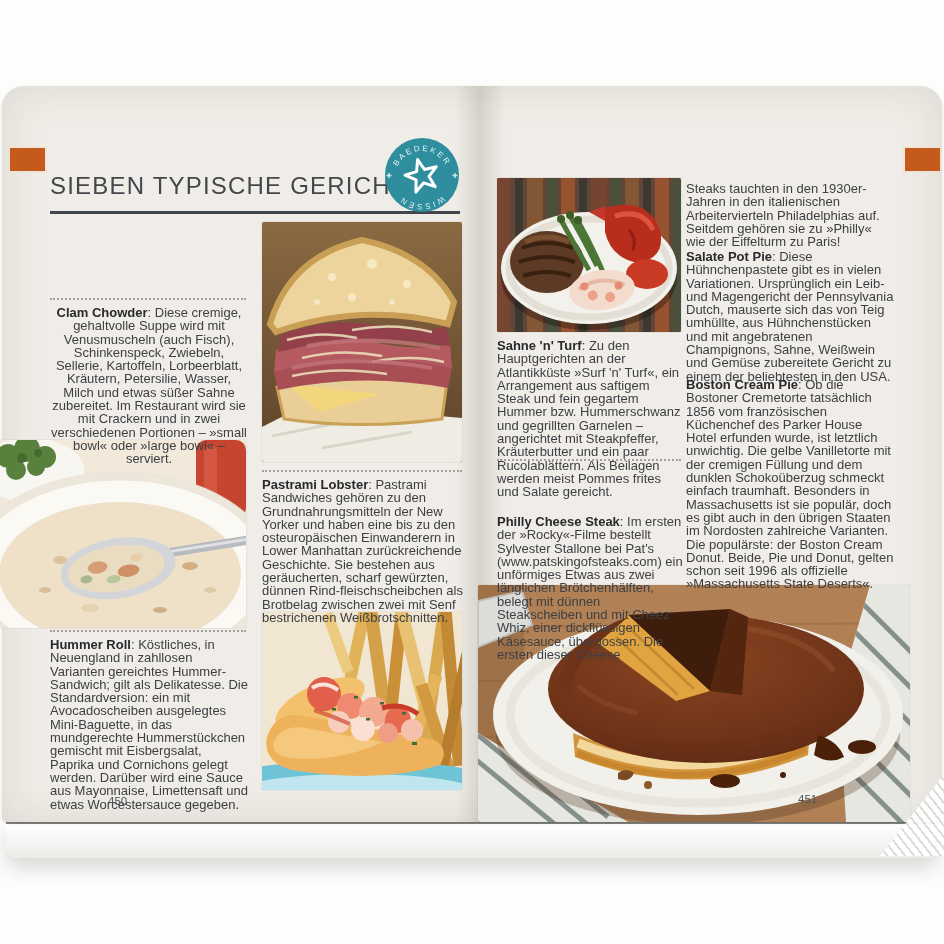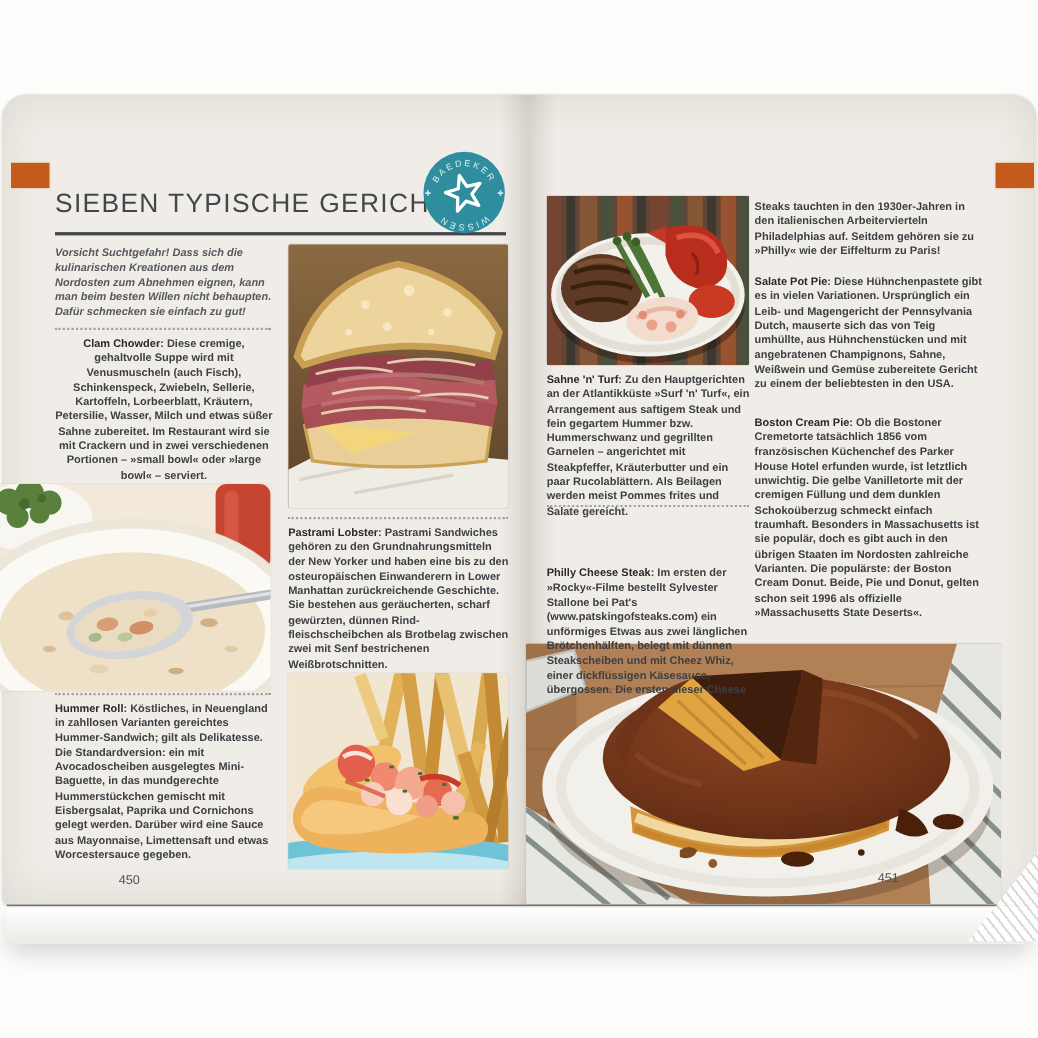--- a/index.html
+++ b/index.html
@@ -38,21 +38,21 @@
     z-index:4;opacity:.95;
   }
 
   
   .title{
     position:absolute;left:50px;top:172px;width:420px;
     font-size:24px;font-weight:400;letter-spacing:1.2px;color:var(--title);
     white-space:nowrap;z-index:2;
   }
   .title-rule{position:absolute;left:50px;top:211px;width:410px;height:3px;background:var(--title);z-index:1;}
-  .para{position:absolute;font-size:10px;line-height:13.3px;color:var(--text);z-index:2;font-weight:bold;}
+  .para{position:absolute;font-size:13px;line-height:13.3px;color:var(--text);z-index:2;}
   .para b{color:#27292d;}
   .intro{font-style:italic;color:#55595e;}
   .dotted{position:absolute;height:0;border-top:2px dotted #a3a09a;z-index:2;}
   .pagenum{position:absolute;font-size:11.5px;color:#4d5155;z-index:6;}
 
   .photo{position:absolute;display:block;border-radius:2px;z-index:1;box-shadow:0 0 0 1px rgba(0,0,0,.04);}
   .badge{position:absolute;left:381px;top:134px;width:82px;height:82px;z-index:5;}
 </style>
 </head>
 <body>
@@ -79,21 +79,20 @@
       <textPath href="#arcT" startOffset="50%">BAEDEKER</textPath>
     </text>
     <text font-size="8" letter-spacing="2.2" fill="#ddeef1" font-family="Liberation Sans, sans-serif" text-anchor="middle">
       <textPath href="#arcB" startOffset="50%">WISSEN</textPath>
     </text>
     <polygon points="36.6,25.6 35.6,37.6 24.0,41.1 35.1,45.8 34.9,57.9 42.8,48.8 54.2,52.7 48.0,42.4 55.3,32.7 43.5,35.5" fill="none" stroke="#ffffff" stroke-width="3" stroke-linejoin="round"></polygon>
     <path d="M 8,39 v 5 M 5.5,41.5 h 5" stroke="#cfe7ea" stroke-width="1.5"></path>
     <path d="M 74,39 v 5 M 71.5,41.5 h 5" stroke="#cfe7ea" stroke-width="1.5"></path>
   </svg>
 
-  <div class="para intro" style="left:50px;top:224px;width:198px;">Vorsicht Suchtgefahr! Dass sich die kulinarischen Kreationen aus dem Nordosten zum Abnehmen eignen, kann man beim besten Willen nicht behaupten. Dafür schmecken sie einfach zu gut!</div>
   <div class="dotted" style="left:50px;top:298px;width:196px;"></div>
 
   <div class="para" style="left:50px;top:306px;width:198px;text-align:center;">
     <b>Clam Chowder</b><span>: Diese cremige, gehaltvolle Suppe wird mit Venusmuscheln (auch Fisch), Schinkenspeck, Zwiebeln, Sellerie, Kartoffeln, Lorbeerblatt, Kräutern, Petersilie, Wasser, Milch und etwas süßer Sahne zubereitet. Im Restaurant wird sie mit Crackern und in zwei verschiedenen Portionen – »small bowl« oder »large bowl« – serviert.</span>
   </div>
 
   <svg class="photo" style="left:0;top:440px;" width="246" height="188" viewBox="0 0 246 188">
     <rect width="246" height="188" fill="#f2e9db"></rect>
     <ellipse cx="30" cy="30" rx="54" ry="32" fill="#f8f6f0"></ellipse>
     <g fill="#59803c">

